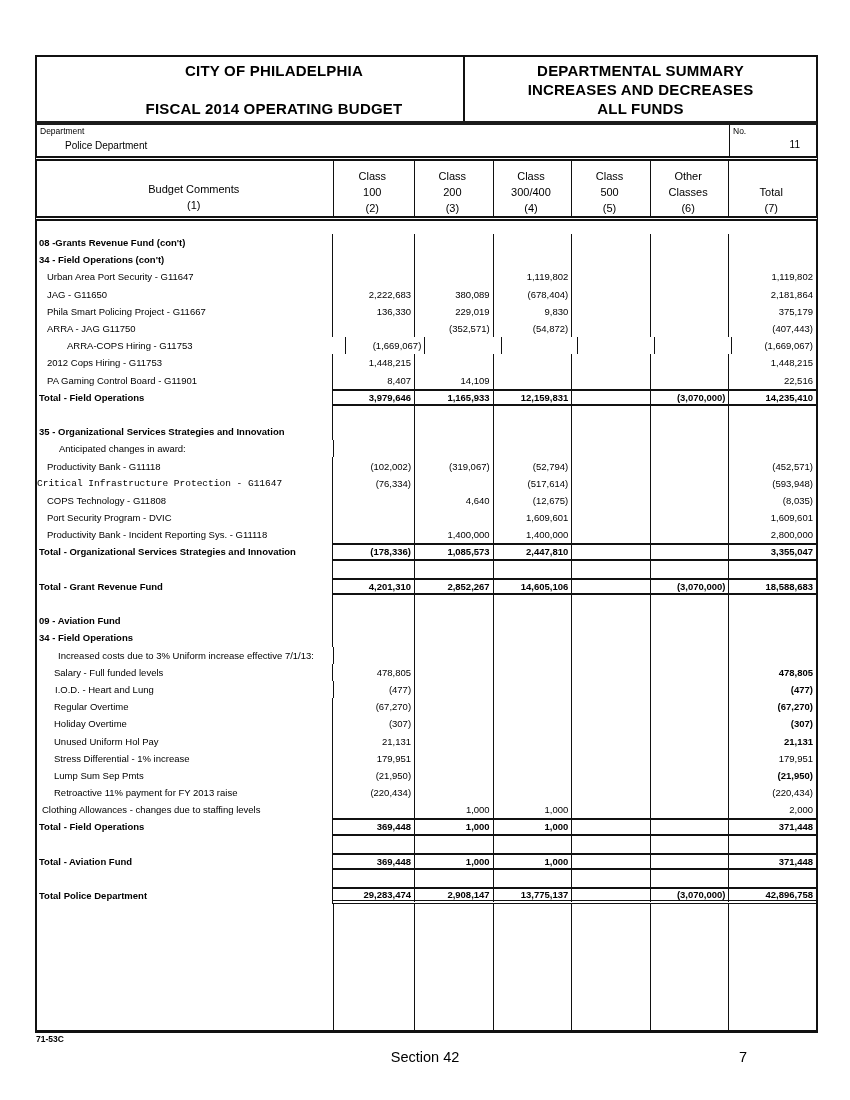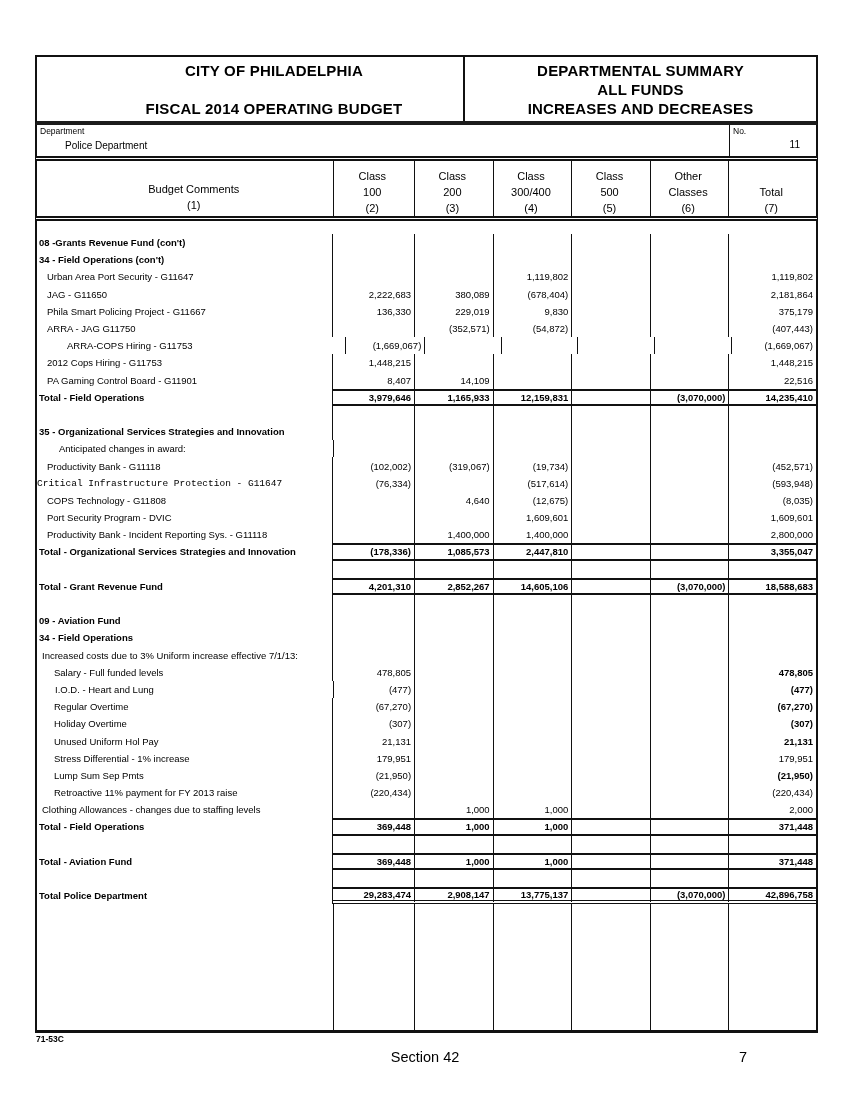--- a/index.html
+++ b/index.html
@@ -59,22 +59,22 @@
 <div class="page">
   <div class="doc">
 
     <div class="title-box">
       <div class="title-left">
         <div class="title-line">CITY OF PHILADELPHIA</div>
         <div class="title-line">FISCAL 2014 OPERATING BUDGET</div>
       </div>
       <div class="title-right">
         <div class="title-line">DEPARTMENTAL SUMMARY</div>
+        <div class="title-line">INCREASES AND DECREASES</div>
         <div class="title-line">ALL FUNDS</div>
-        <div class="title-line">INCREASES AND DECREASES</div>
       </div>
     </div>
 
     <div class="dept-strip">
       <div class="dept-label">Department</div>
       <div class="dept-value">Police Department</div>
       <div class="no-box">
         <div class="no-label">No.</div>
         <div class="no-value">11</div>
       </div>
@@ -233,21 +233,21 @@
           <div class="cell num c3"></div>
           <div class="cell num c4"></div>
           <div class="cell num c5"></div>
           <div class="cell num c6"></div>
           <div class="cell num c7"></div>
         </div>
         <div class="row item">
           <div class="cell c1" style="padding-left: 10px;">Productivity Bank  - G11118</div>
           <div class="cell num c2">(102,002)</div>
           <div class="cell num c3">(319,067)</div>
-          <div class="cell num c4">(19,734)</div>
+          <div class="cell num c4">(52,794)</div>
           <div class="cell num c5"></div>
           <div class="cell num c6"></div>
           <div class="cell num c7">(452,571)</div>
         </div>
         <div class="row item">
           <div class="cell c1" style="padding-left: 0; font-family: Liberation Mono, monospace;">Critical Infrastructure Protection - G11647</div>
           <div class="cell num c2">(76,334)</div>
           <div class="cell num c3"></div>
           <div class="cell num c4">(517,614)</div>
           <div class="cell num c5"></div>
@@ -329,21 +329,21 @@
         <div class="row section">
           <div class="cell c1" style="padding-left: 2px;">34 - Field Operations</div>
           <div class="cell num c2"></div>
           <div class="cell num c3"></div>
           <div class="cell num c4"></div>
           <div class="cell num c5"></div>
           <div class="cell num c6"></div>
           <div class="cell num c7"></div>
         </div>
         <div class="row item">
-          <div class="cell c1" style="padding-left: 5px;">Increased costs due to 3% Uniform increase effective 7/1/13:</div>
+          <div class="cell c1" style="padding-left: 21px;">Increased costs due to 3% Uniform increase effective 7/1/13:</div>
           <div class="cell num c2"></div>
           <div class="cell num c3"></div>
           <div class="cell num c4"></div>
           <div class="cell num c5"></div>
           <div class="cell num c6"></div>
           <div class="cell num c7"></div>
         </div>
         <div class="row item">
           <div class="cell c1" style="padding-left: 17px;">Salary - Full funded levels</div>
           <div class="cell num c2">478,805</div>

